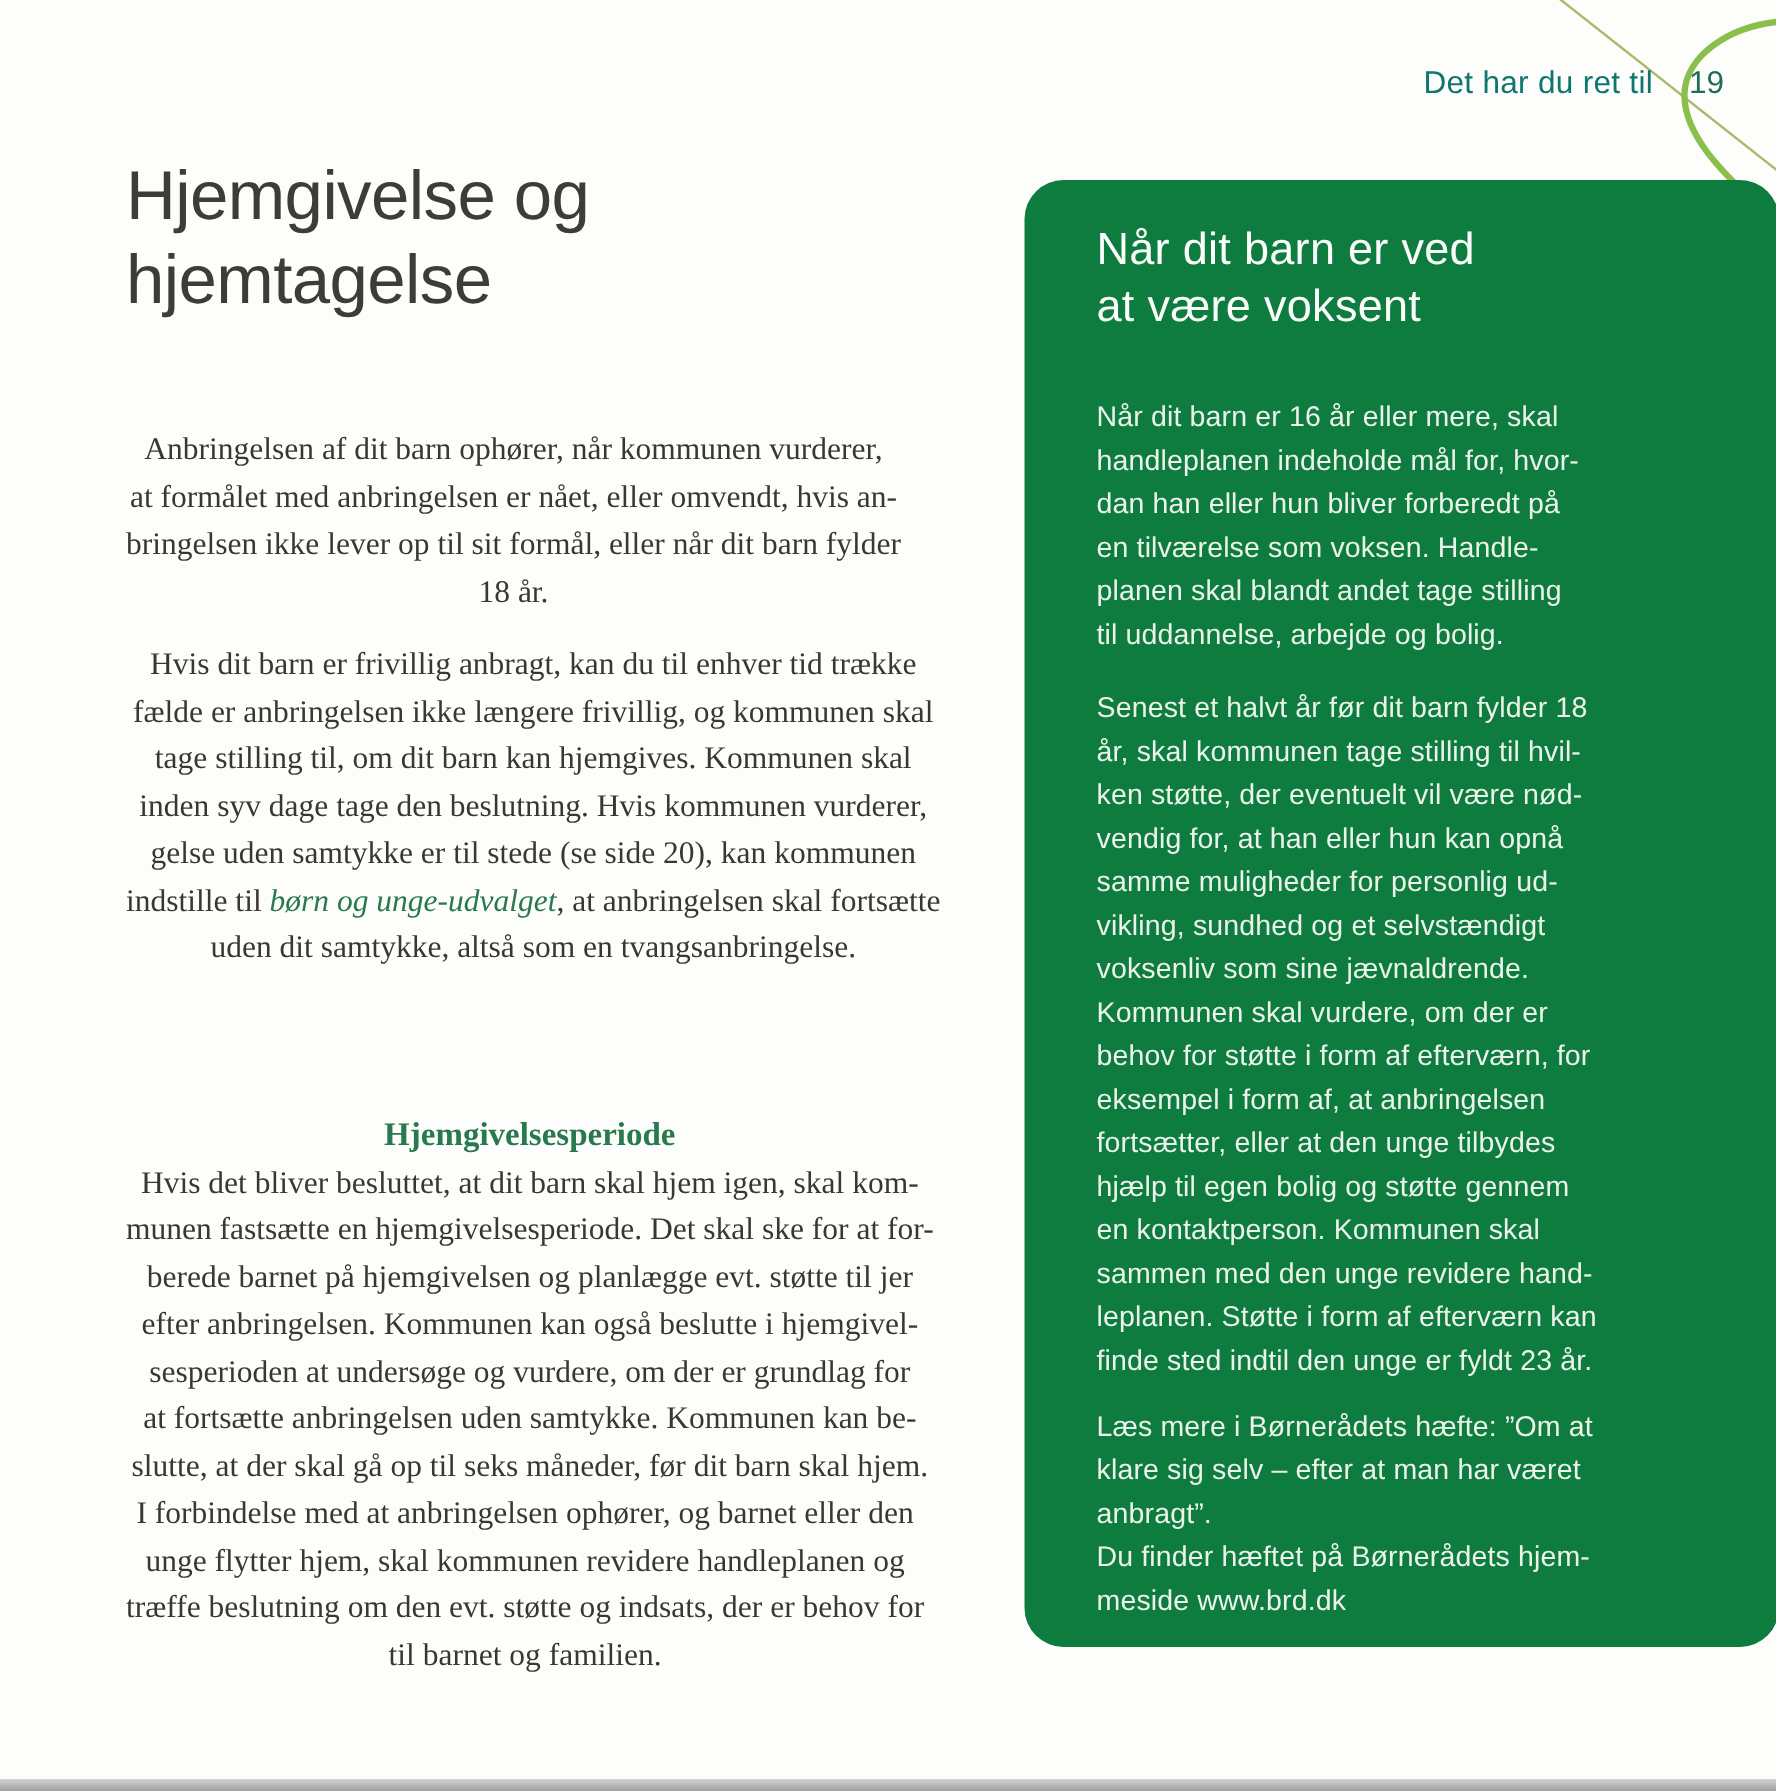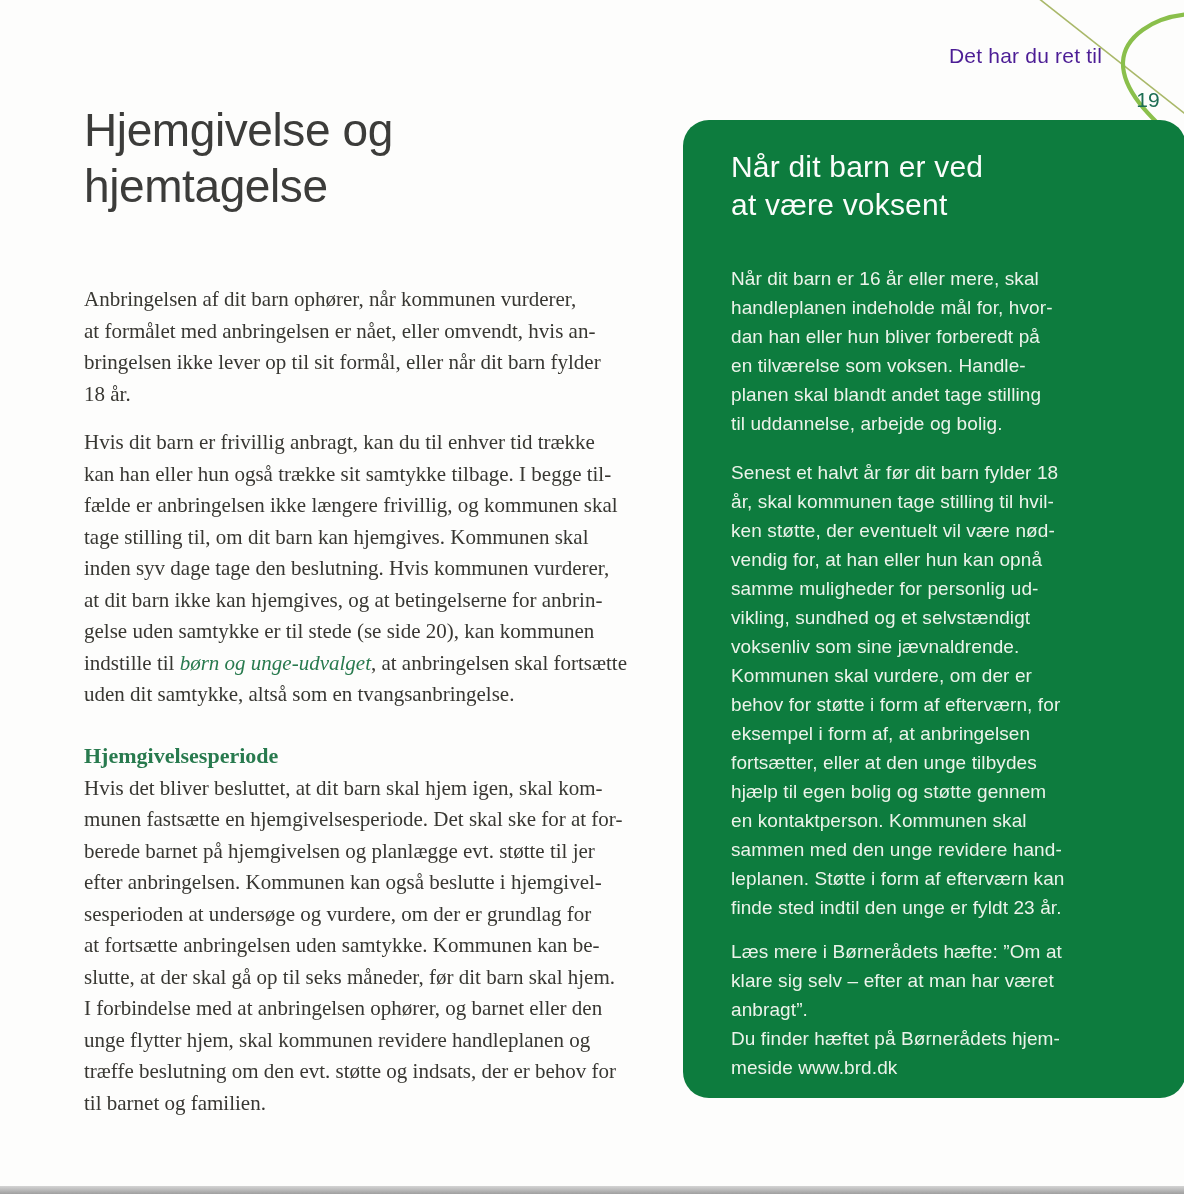--- a/index.html
+++ b/index.html
@@ -8,40 +8,40 @@
     width:1184px;height:1194px;
     background:#fdfdfc;
     overflow:hidden;
     font-family:"Liberation Sans",sans-serif;
   }
   
   .decor{position:absolute;top:0;left:0;width:1184px;height:1194px;z-index:1;pointer-events:none;}
   
   .page-header-label{
     position:absolute;top:44px;right:82px;z-index:2;
-    font-size:21px;color:#4c1d95;letter-spacing:.2px;
+    font-size:21px;color:#0f766e;letter-spacing:.2px;
   }
   .page-number{
-    position:absolute;top:44px;left:1126px;width:44px;text-align:center;z-index:2;
-    font-size:21px;color:#1e6e54;margin-top:44px;
+    position:absolute;top:44px;left:1126px;width:44px;text-align:left;z-index:2;
+    font-size:21px;color:#1e6e54;
   }
   
   .main-title{
     position:absolute;left:84px;top:102px;z-index:2;
     font-size:46px;line-height:56px;color:#3c3c3a;
     white-space:pre-line;letter-spacing:-.4px;font-weight:normal;margin:0;
   }
   
   .para{
     position:absolute;left:84px;z-index:2;
     font-family:"Liberation Serif",serif;
     font-size:21px;line-height:31.5px;color:#383732;
     white-space:nowrap;
   }
-  .para .line{display:block;}
+  .para .line{display:block;text-align:center;}
   .para-1{top:284px;}
   .para-2{top:427px;}
   .para-3{top:740px;}
   .para-4{top:993px;}
   .em-green{font-style:italic;color:#287a4e;}
   .sub-heading{font-weight:bold;color:#287a4e;font-size:22px;}
   
   .info-box{
     position:absolute;left:683px;top:120px;width:503px;height:978px;z-index:2;
     background:#0d7c3e;border-radius:26px;box-sizing:border-box;
@@ -79,25 +79,23 @@
 hjemtagelse</h1>
 
   <div class="para para-1">
       <div class="line"><span>Anbringelsen af dit barn ophører, når kommunen vurderer,</span></div>
       <div class="line"><span>at formålet med anbringelsen er nået, eller omvendt, hvis an-</span></div>
       <div class="line"><span>bringelsen ikke lever op til sit formål, eller når dit barn fylder</span></div>
       <div class="line"><span>18 år.</span></div>
     </div>
   <div class="para para-2">
       <div class="line"><span>Hvis dit barn er frivillig anbragt, kan du til enhver tid trække</span></div>
-      <div class="line"><span>kan han eller hun også trække sit samtykke tilbage. I begge til-</span></div>
       <div class="line"><span>fælde er anbringelsen ikke længere frivillig, og kommunen skal</span></div>
       <div class="line"><span>tage stilling til, om dit barn kan hjemgives. Kommunen skal</span></div>
       <div class="line"><span>inden syv dage tage den beslutning. Hvis kommunen vurderer,</span></div>
-      <div class="line"><span>at dit barn ikke kan hjemgives, og at betingelserne for anbrin-</span></div>
       <div class="line"><span>gelse uden samtykke er til stede (se side 20), kan kommunen</span></div>
       <div class="line"><span>indstille til </span><span class="em-green">børn og unge-udvalget</span><span>, at anbringelsen skal fortsætte</span></div>
       <div class="line"><span>uden dit samtykke, altså som en tvangsanbringelse.</span></div>
     </div>
   <div class="para para-3">
       <div class="line"><span class="sub-heading">Hjemgivelsesperiode</span></div>
       <div class="line"><span>Hvis det bliver besluttet, at dit barn skal hjem igen, skal kom-</span></div>
       <div class="line"><span>munen fastsætte en hjemgivelsesperiode. Det skal ske for at for-</span></div>
       <div class="line"><span>berede barnet på hjemgivelsen og planlægge evt. støtte til jer</span></div>
       <div class="line"><span>efter anbringelsen. Kommunen kan også beslutte i hjemgivel-</span></div>

